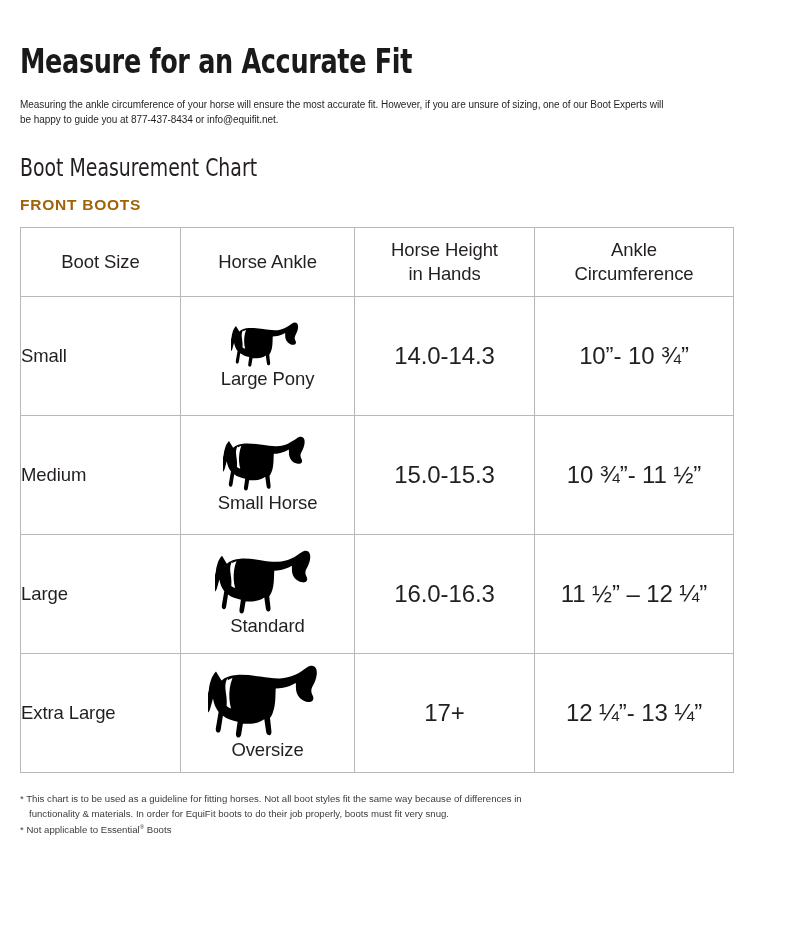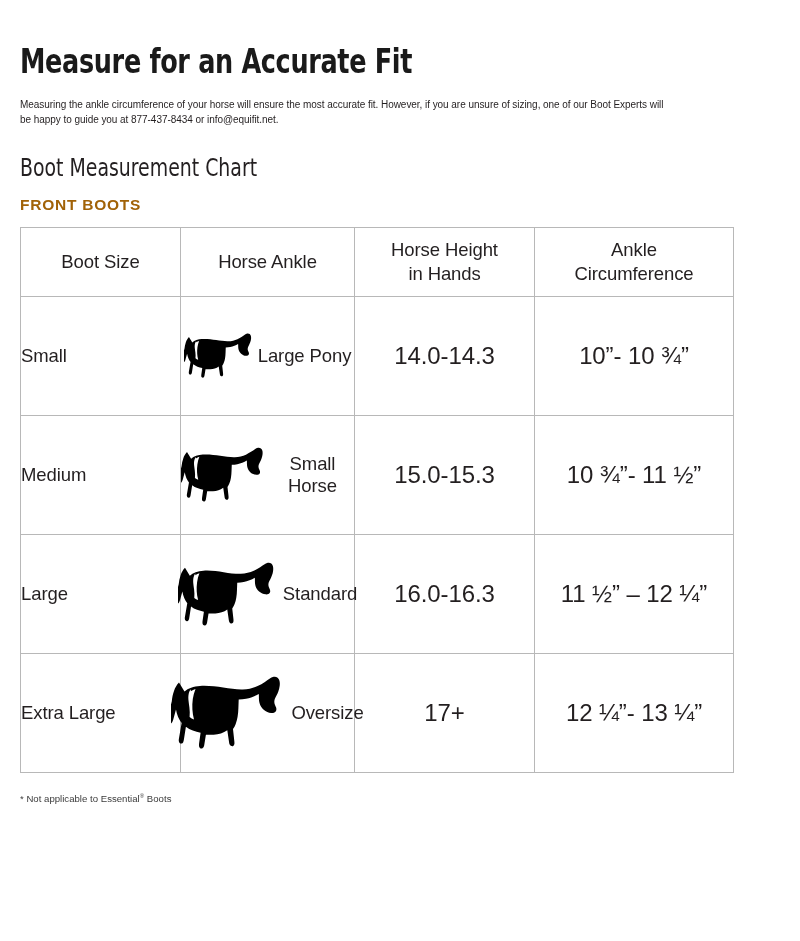--- a/index.html
+++ b/index.html
@@ -109,21 +109,21 @@
     color: #231f20;
     letter-spacing: -0.1px;
   }
 
   .horse-cell {
     text-align: center;
     padding: 0;
   }
   .horse-stack {
     display: flex;
-    flex-direction: row;
+    flex-direction: column;
     align-items: center;
     justify-content: center;
     height: 118px;
   }
   .horse-figure {
     display: block;
     line-height: 0;
   }
   .horse-label {
     font-size: 18.5px;
@@ -260,16 +260,18 @@
           </div>
         </td>
         <td class="value-cell">17+</td>
         <td class="value-cell">12 ¼”- 13 ¼”</td>
       </tr>
 
     </tbody>
   </table>
 
   <div class="footnotes">
+    <div class="footnote-line">* This chart is to be used as a guideline for fitting horses. Not all boot styles fit the same way because of differences in</div>
+    <div class="footnote-line fn-indent-1">functionality &amp; materials. In order for EquiFit boots to do their job properly, boots must fit very snug.</div>
     <div class="footnote-line"><span>* Not applicable to Essential</span><span class="reg-mark">®</span><span> Boots</span></div>
   </div>
 
 </div>
 
 </body></html>

